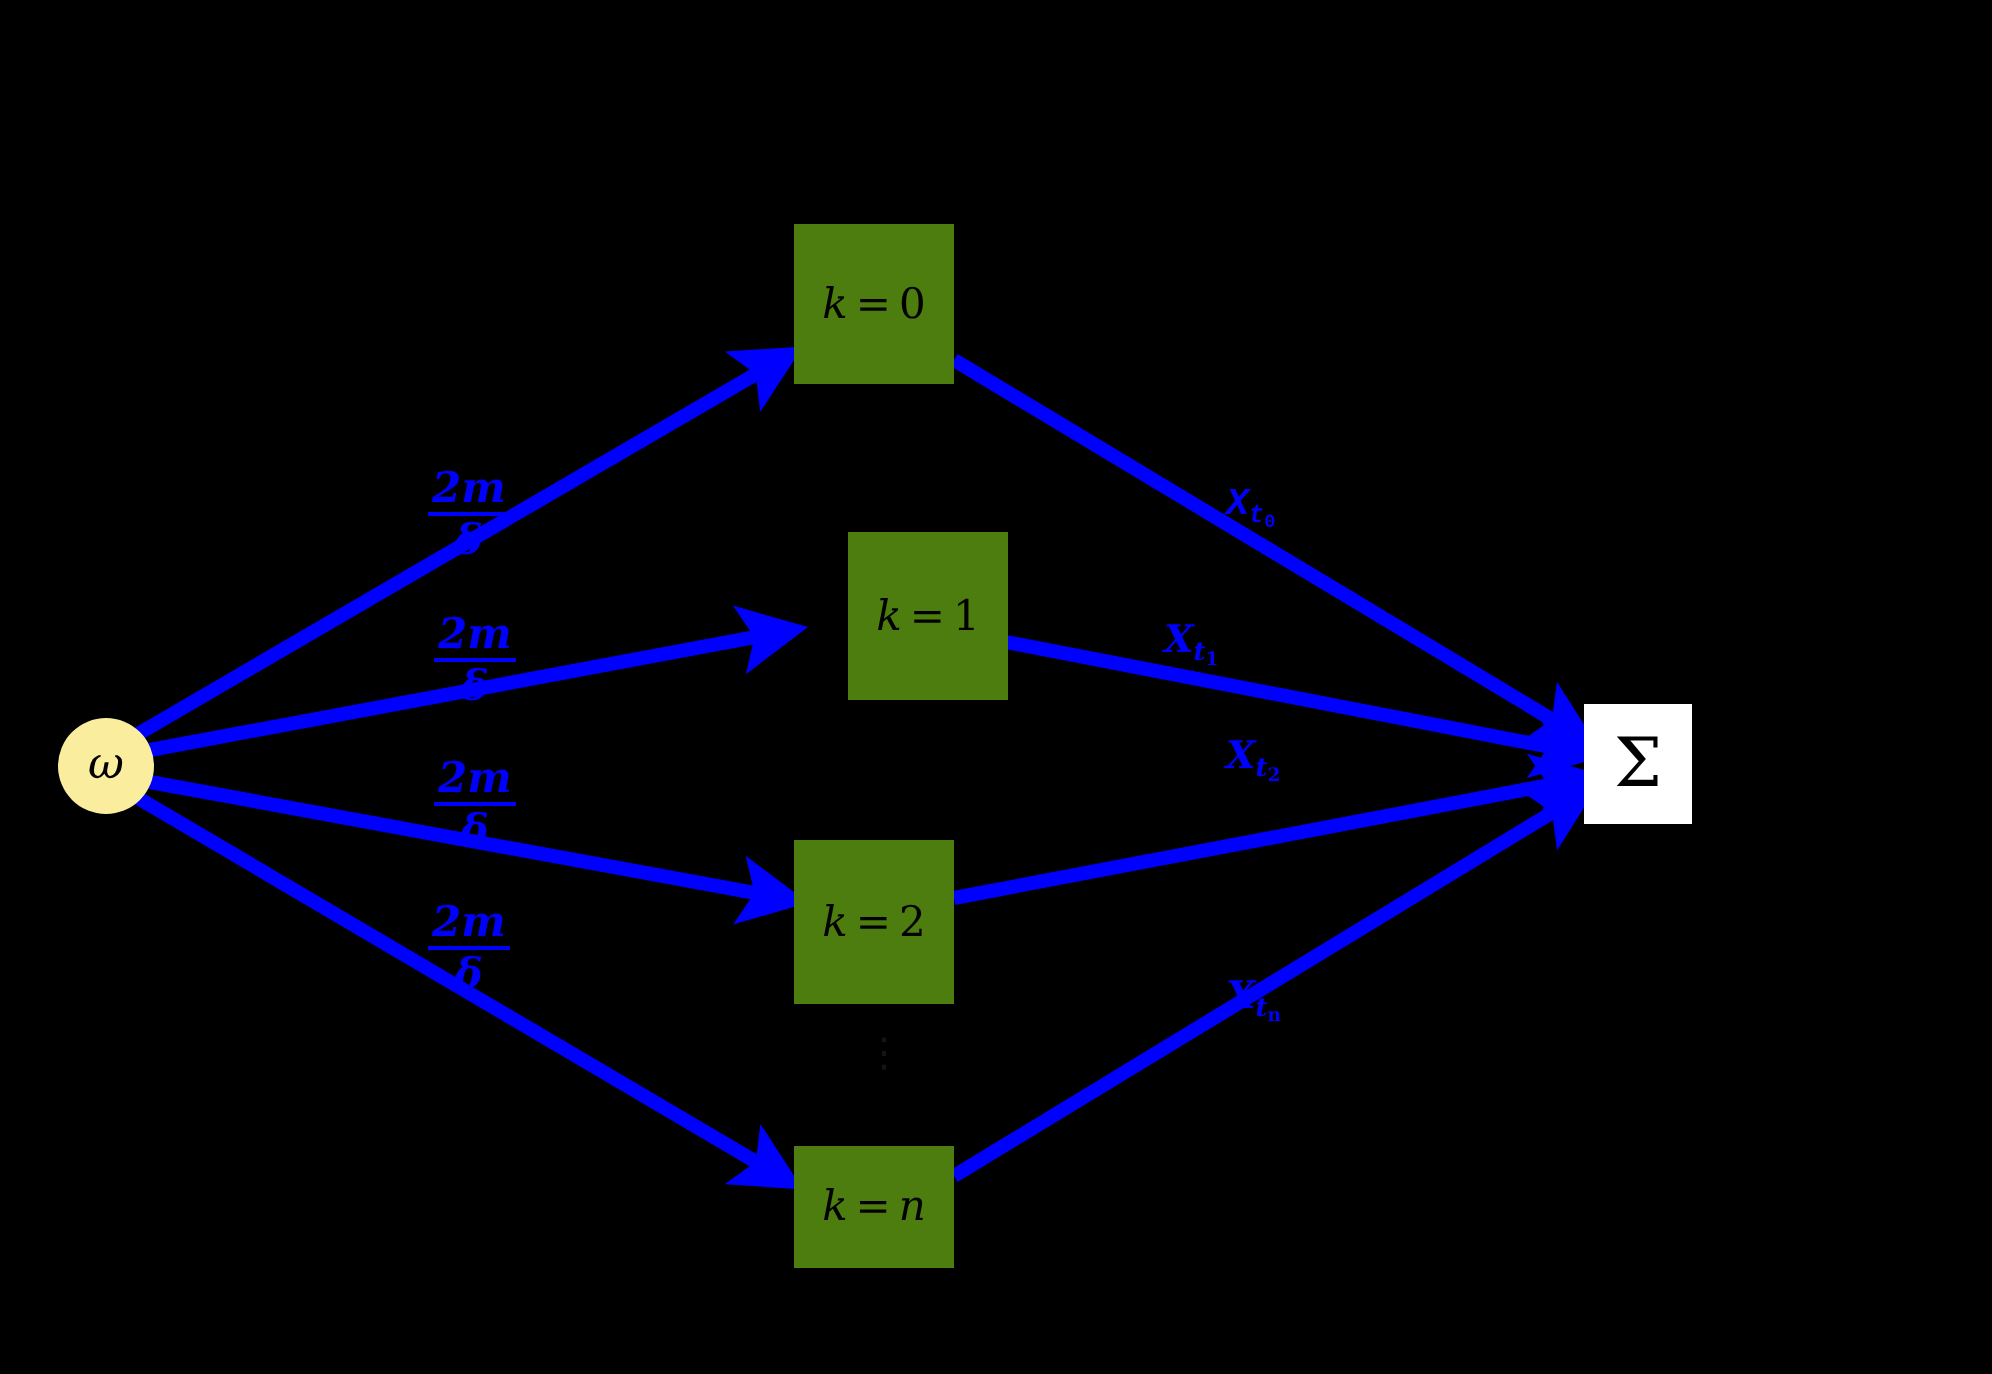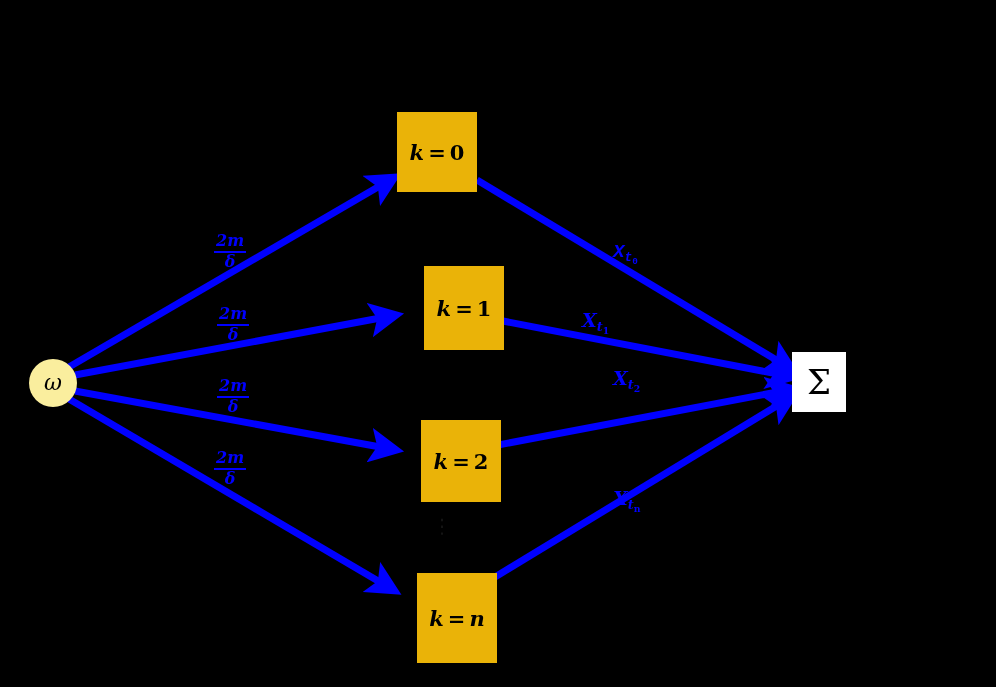--- a/index.html
+++ b/index.html
@@ -38,25 +38,24 @@
     font-family: "DejaVu Serif", serif;
     font-style: italic;
     font-size: 22px;
     color: #000000;
     line-height: 1;
   }
 
   
   .k-box {
     position: absolute;
-    background: #eab308;
+    background: #4d7c0f;
     display: flex;
     align-items: center;
     justify-content: center;
-    font-weight: bold;
   }
   .k-label {
     font-family: "DejaVu Serif", serif;
     font-size: 21px;
     color: #000000;
     font-style: italic;
     white-space: nowrap;
     line-height: 1;
   }
   .k-label .op, .k-label .num {
@@ -97,21 +96,21 @@
     color: #0000FF;
     font-family: "DejaVu Serif", serif;
     font-weight: bold;
     white-space: nowrap;
     line-height: 1;
   }
   .frac {
     display: inline-flex;
     flex-direction: column;
     align-items: center;
-    font-size: 16px;
+    font-size: 21px;
     line-height: 1.05;
   }
   .frac .numer {
     font-style: italic;
     padding: 0 2px 1px 2px;
   }
   .frac .bar {
     width: 100%;
     height: 2px;
     background: #0000FF;
@@ -171,27 +170,27 @@
       <span>k</span><span class="op">=</span><span class="num">0</span>
     </span>
   </div>
 
   <div class="k-box" style="left:397px; top:266px; width:80px; height:84px;margin-left:27px;">
     <span class="k-label">
       <span>k</span><span class="op">=</span><span class="num">1</span>
     </span>
   </div>
 
-  <div class="k-box" style="left:397px; top:420px; width:80px; height:82px;margin-left:24px;">
+  <div class="k-box" style="left:397px; top:420px; width:80px; height:82px;">
     <span class="k-label">
       <span>k</span><span class="op">=</span><span class="num">2</span>
     </span>
   </div>
 
-  <div class="k-box" style="left:417px; top:573px; width:80px; height:90px;">
+  <div class="k-box" style="left:397px; top:573px; width:80px; height:61px;">
     <span class="k-label">
       <span>k</span><span class="op">=</span><span>n</span>
     </span>
   </div>
 
   <div class="vdots" style="left:432px; top:516px;">⋮</div>
 
   <div class="sum-box" style="left:792px; top:352px; width:54px; height:60px;">
     <span class="sum-label">Σ</span>
   </div>

